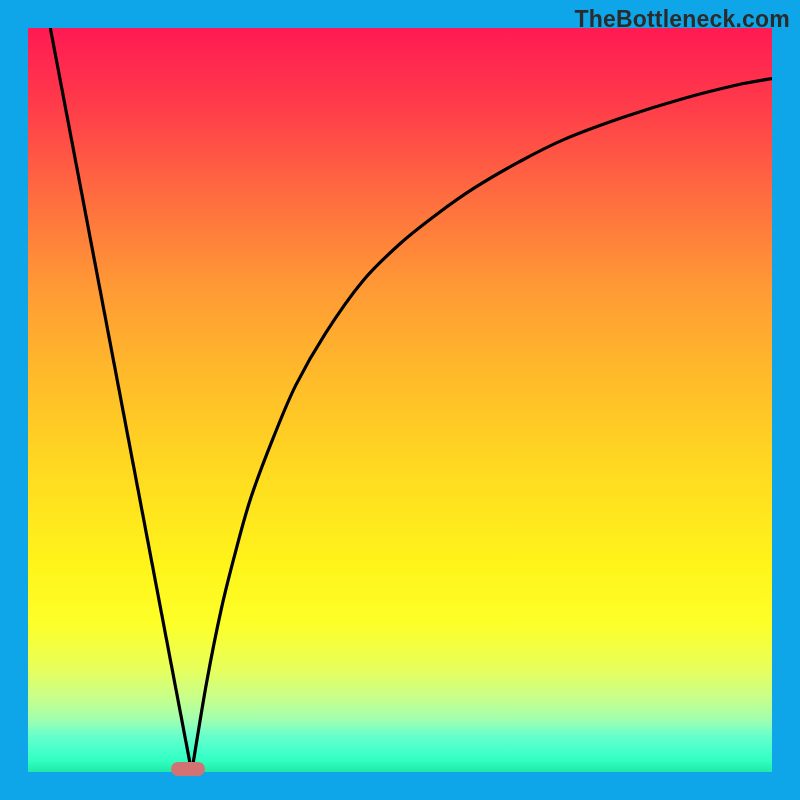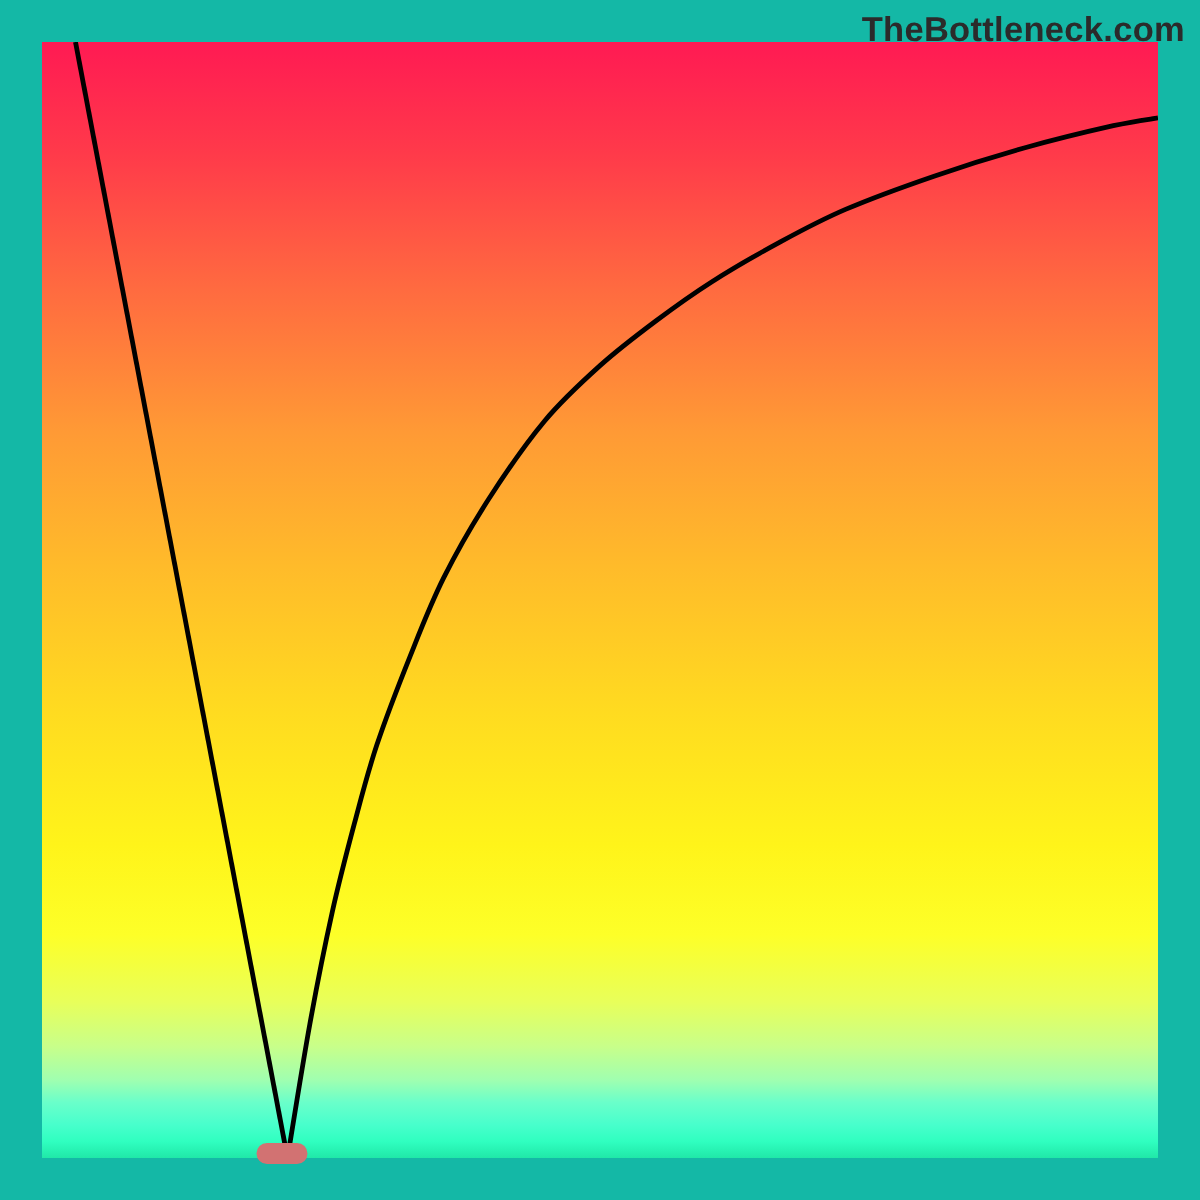--- a/index.html
+++ b/index.html
@@ -1,17 +1,17 @@
 <!DOCTYPE html>
 <html><head>
 <meta charset="utf-8">
 <style>
   * { margin: 0; padding: 0; box-sizing: border-box; }
   body { width: 800px; height: 800px; overflow: hidden; font-family: Arial, sans-serif; }
-  .container { position: relative; width: 800px; height: 800px; background: #14b8a6; }
+  .container { position: relative; width: 800px; height: 800px; background: #0ea5e9; }
   .plot-area {
     position: absolute;
     left: 28px;
     top: 28px;
     width: 744px;
     height: 744px;
     background: linear-gradient(to bottom,
       #ff1a53 0%,
       #ff3a4a 10%,
       #ff6a40 22%,

